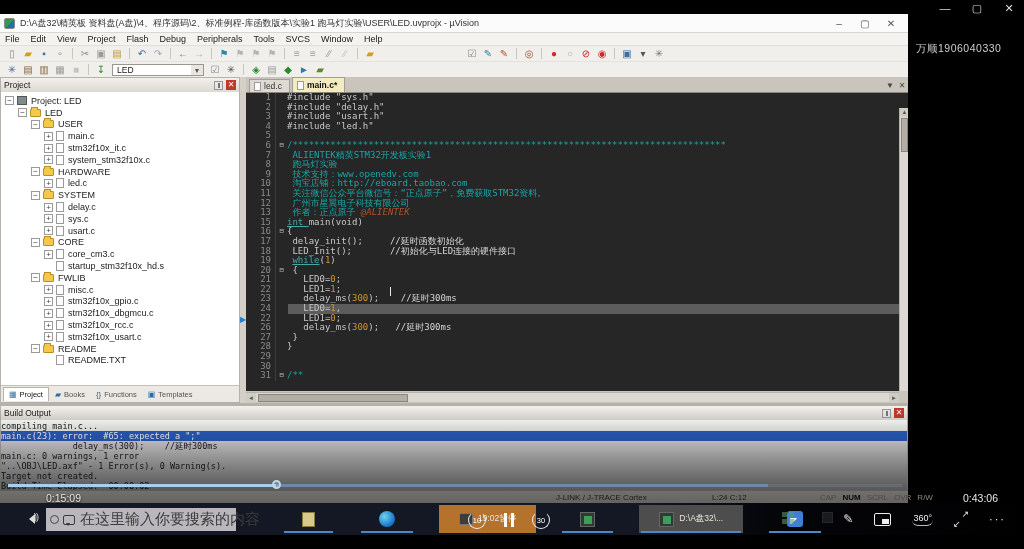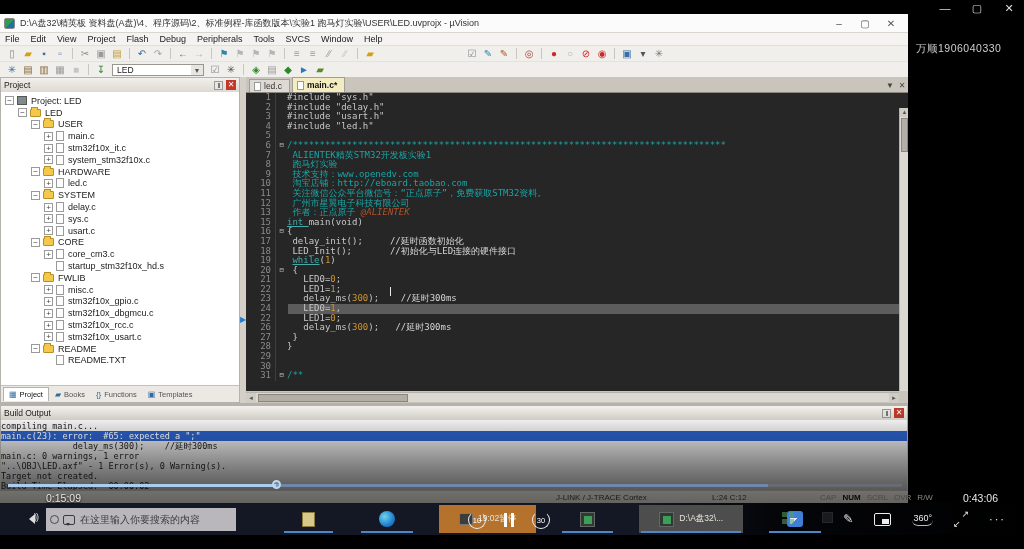--- a/index.html
+++ b/index.html
@@ -98,21 +98,21 @@
   
   #taskbar{position:absolute;left:0;top:503px;width:1024px;height:32px;
            background:linear-gradient(to right,#141824 0%,#141824 62%,#05060a 75%,#000 100%);z-index:20;}
   .spk{position:absolute;left:24px;top:9px;width:18px;height:14px;}
   .spk .tri{position:absolute;left:0;top:2px;width:0;height:0;border:5px solid transparent;border-right:6px solid #ddd;}
   .spk .wav{position:absolute;left:10px;top:0px;color:#ddd;font-size:9px;letter-spacing:-1px;}
   .search{position:absolute;left:46px;top:5px;width:190px;height:23px;background:#b9b7bb;display:flex;align-items:center;padding-left:4px;cursor:text;}
   .search .ring{width:9px;height:9px;border:1.5px solid #4a4a4a;border-radius:50%;margin-right:4px;flex:none;}
   .search .chat{width:12px;height:10px;border:1.5px solid #3a3a3a;border-radius:2px;margin-right:5px;flex:none;position:relative;}
   .search .chat::after{content:"";position:absolute;left:2px;bottom:-4px;border:2px solid transparent;border-top:3px solid #3a3a3a;}
-  .search .ph{font-size:10px;color:#3c3c3c;white-space:nowrap;}
+  .search .ph{font-size:15px;color:#3c3c3c;white-space:nowrap;}
   .titems{position:absolute;left:282px;top:0;height:32px;display:flex;align-items:center;gap:24px;}
   .titem{display:flex;align-items:center;height:28px;padding:0 20px;position:relative;cursor:pointer;}
   .titem.ul::after{content:"";position:absolute;left:2px;right:2px;bottom:0px;height:2px;background:#4f86c6;}
   .titem .tlab{font-size:8.5px;color:#e8e4da;margin-left:5px;white-space:nowrap;}
   .ic-doc{width:13px;height:15px;background:#d8c98a;border:1px solid #8a7a40;}
   .ic-edge{width:16px;height:16px;border-radius:50%;background:radial-gradient(circle at 35% 35%,#6fd3e8,#1f7fd0 60%,#0b4f96);}
   .ic-rec{width:14px;height:12px;background:#3c3c3c;border:1px solid #777;border-radius:2px;}
   .ic-keil{width:15px;height:15px;background:#2e3b33;border:1px solid #666;position:relative;}
   .ic-keil::after{content:"";position:absolute;left:3px;top:3px;width:8px;height:8px;background:#3f9d5a;}
   .ic-mooc{width:16px;height:16px;border-radius:3px;background:#3f7fd6;position:relative;}

